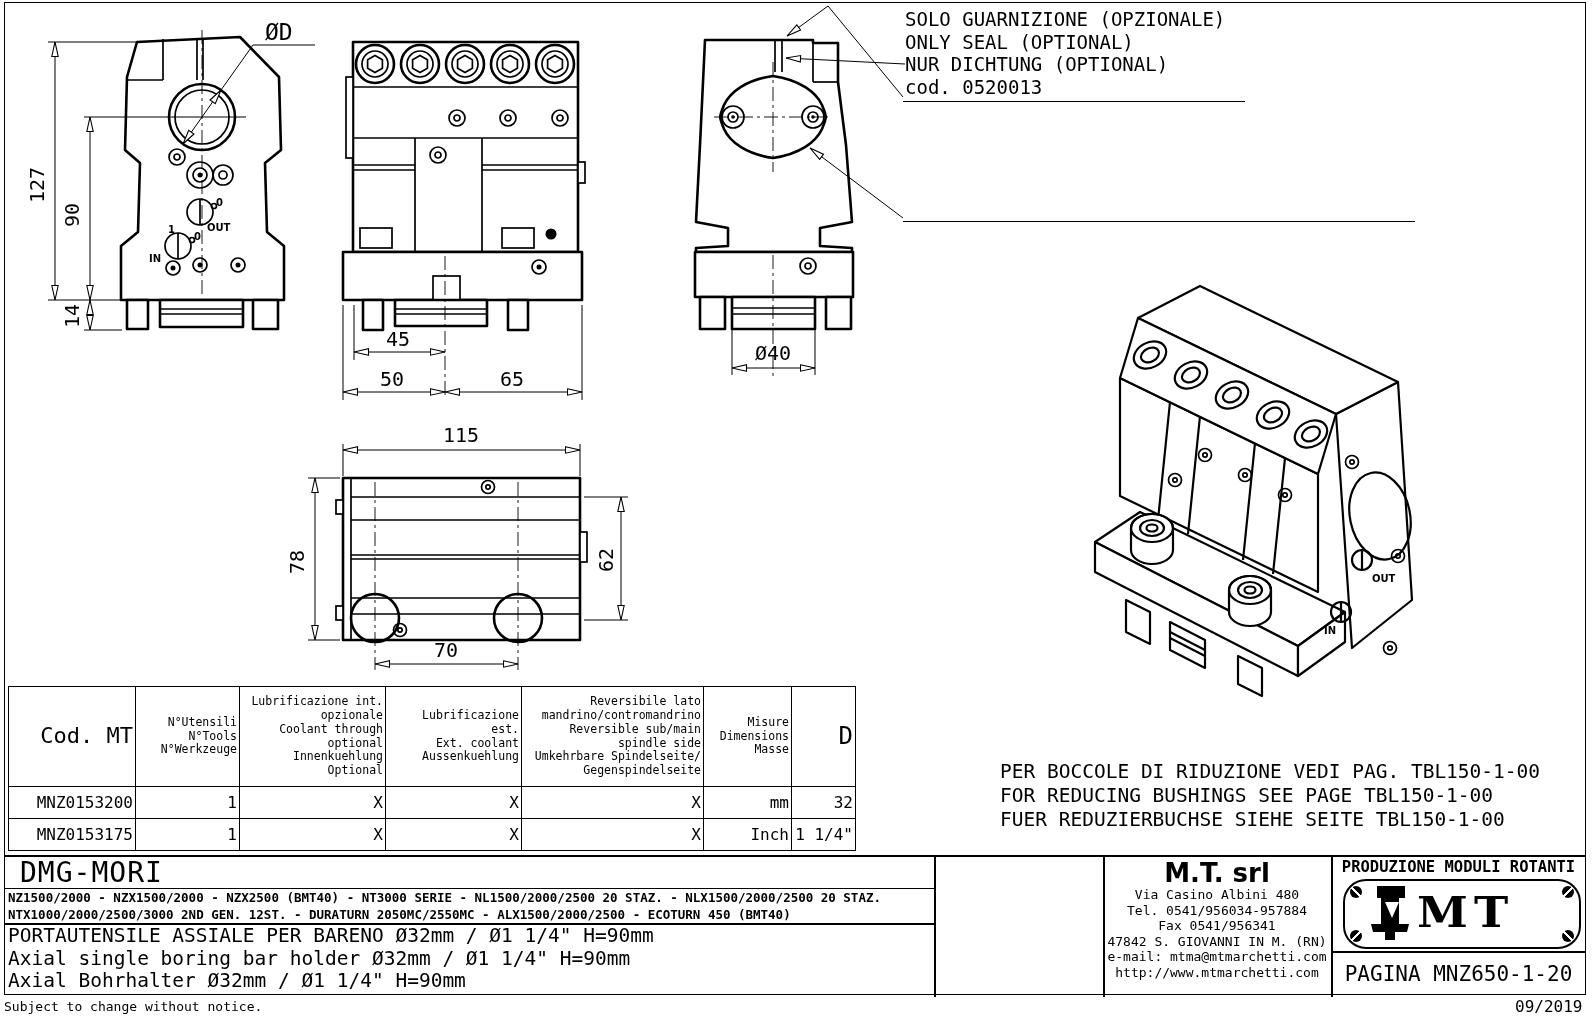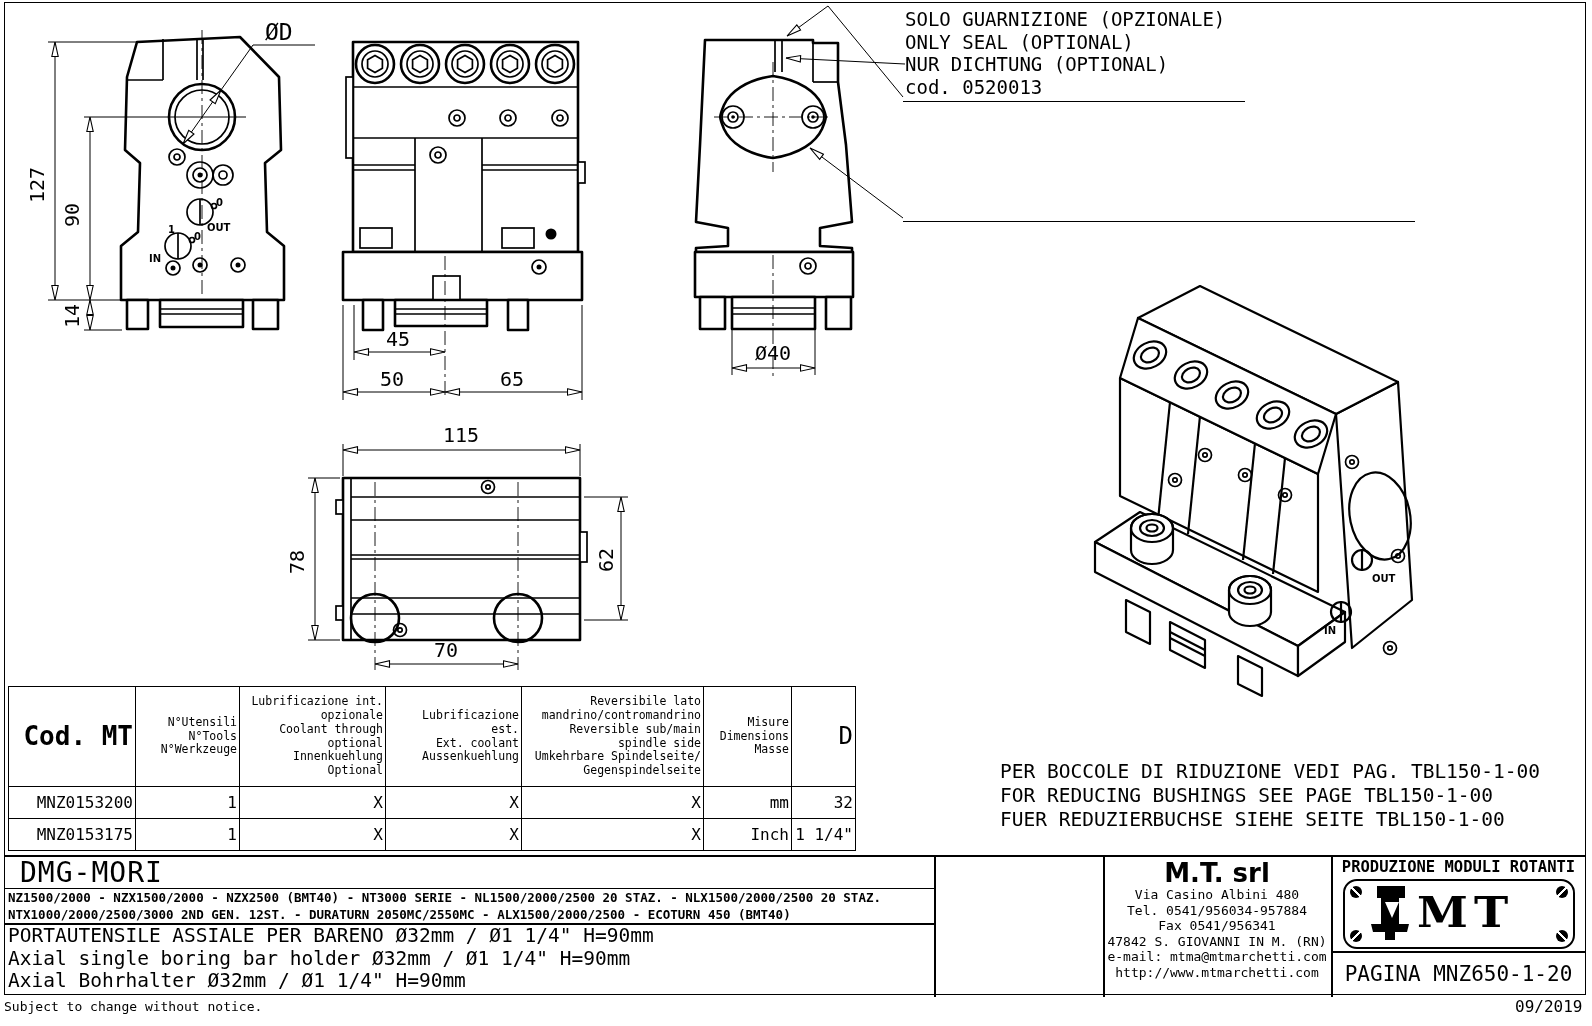--- a/index.html
+++ b/index.html
@@ -26,38 +26,38 @@
   .note{line-height:22.5px;font-size:19px;white-space:nowrap;}
   .note div{height:22.5px;}
   .uline{border-top:1.6px solid #000;height:0;}
   #note-bushings{line-height:24px;font-size:19.5px;white-space:nowrap;}
 
   
   #spec{border-collapse:collapse;table-layout:fixed;background:#fff;}
   #spec th,#spec td{border:1.8px solid #000;text-align:right;vertical-align:middle;
       padding:0 2px;overflow:hidden;}
   #spec th{font-weight:normal;font-size:11.5px;line-height:1.2;white-space:pre-line;}
-  #spec th.h-code{font-size:26px;font-weight:bold;}
+  #spec th.h-code{font-size:22px;}
   #spec th.h-d{font-size:24px;}
   #spec td{font-size:16px;height:31px;white-space:nowrap;}
   td.val-sm{font-size:15px;}
 
   
   #tblock{left:4px;top:855px;width:1582px;height:140px;border-top:2.5px solid #000;}
   .tcell{position:absolute;top:0;height:140px;border-right:2.5px solid #000;}
   #brand{font-size:28px;line-height:31px;padding-left:16px;letter-spacing:1px;}
   #brand-rule{border-bottom:1.5px solid #000;}
   .machines{font-size:12.5px;line-height:17px;padding-left:4px;white-space:nowrap;font-weight:700;}
   #desc{border-top:2.5px solid #000;font-size:19.5px;line-height:22.5px;padding-left:4px;white-space:nowrap;}
   #company{text-align:center;}
   #company .cname{font-size:26px;font-weight:700;line-height:28px;margin-top:2px;font-family:"DejaVu Sans",sans-serif;}
   #company .cline{font-size:13px;line-height:15.5px;white-space:nowrap;}
   #prodcell{text-align:center;}
   #production{font-size:15.5px;line-height:20px;white-space:nowrap;font-weight:700;}
-  #logo{position:absolute;left:12px;top:22px;width:228px;height:66px;border:2.5px solid #000;border-radius:14px;}
+  #logo{position:absolute;left:12px;top:22px;width:228px;height:66px;border:2.5px solid #000;border-radius:23px;padding-left:6px;}
   .screw{position:absolute;width:12px;height:12px;border-radius:50%;
      background:linear-gradient(45deg,#000 42%,#fff 42%,#fff 58%,#000 58%);}
   #mt-text{position:absolute;left:72px;top:4px;font-family:"DejaVu Serif",serif;font-weight:700;
      font-size:46px;letter-spacing:6px;transform:scaleY(.92);}
   #pagina{position:absolute;left:0;top:94px;width:100%;border-top:2.5px solid #000;
      font-size:21px;line-height:42px;white-space:nowrap;text-align:center;}
   #footer-left{left:4px;top:999px;font-size:13px;}
   #footer-right{left:1515px;top:997px;font-size:16px;}
 </style>
 </head>

